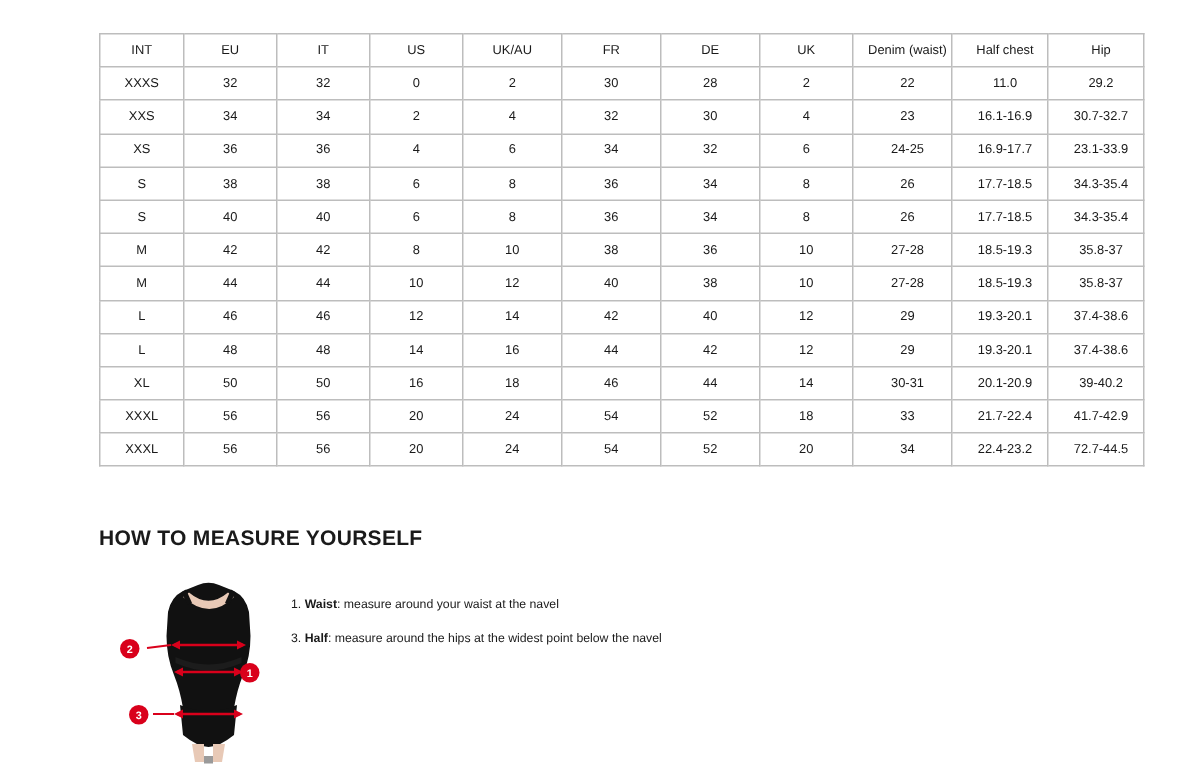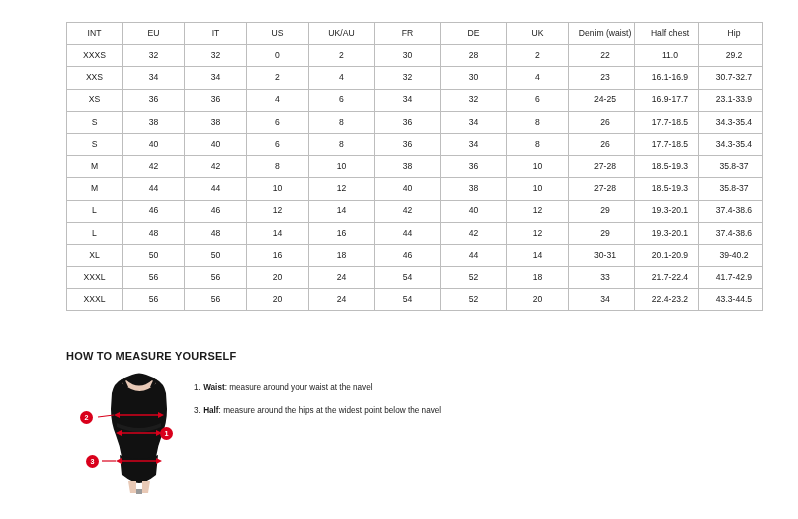--- a/index.html
+++ b/index.html
@@ -67,25 +67,25 @@
   }
 
   
   .measure-section {
     position: absolute;
     left: 66px;
     top: 350px;
     width: 666px;
   }
   .measure-title {
-    font-size: 11px;
+    font-size: 14px;
     font-weight: bold;
     letter-spacing: 0.2px;
     color: #1a1a1a;
-    margin-bottom: 9px;
+    margin-bottom: 20px;
   }
   .measure-body {
     display: flex;
     align-items: flex-start;
   }
   .figure-box {
     width: 110px;
     height: 125px;
     position: relative;
     flex: 0 0 110px;
@@ -309,21 +309,21 @@
         <td>XXXL</td>
         <td>56</td>
         <td>56</td>
         <td>20</td>
         <td>24</td>
         <td>54</td>
         <td>52</td>
         <td>20</td>
         <td class="left">34</td>
         <td class="left">22.4-23.2</td>
-        <td class="left">43.3-44.5</td>
+        <td class="left">72.7-44.5</td>
       </tr>
     </tbody>
   </table>
 </div>
 
 <div class="measure-section">
   <div class="measure-title">HOW TO MEASURE YOURSELF</div>
   <div class="measure-body">
 
     <div class="figure-box">

